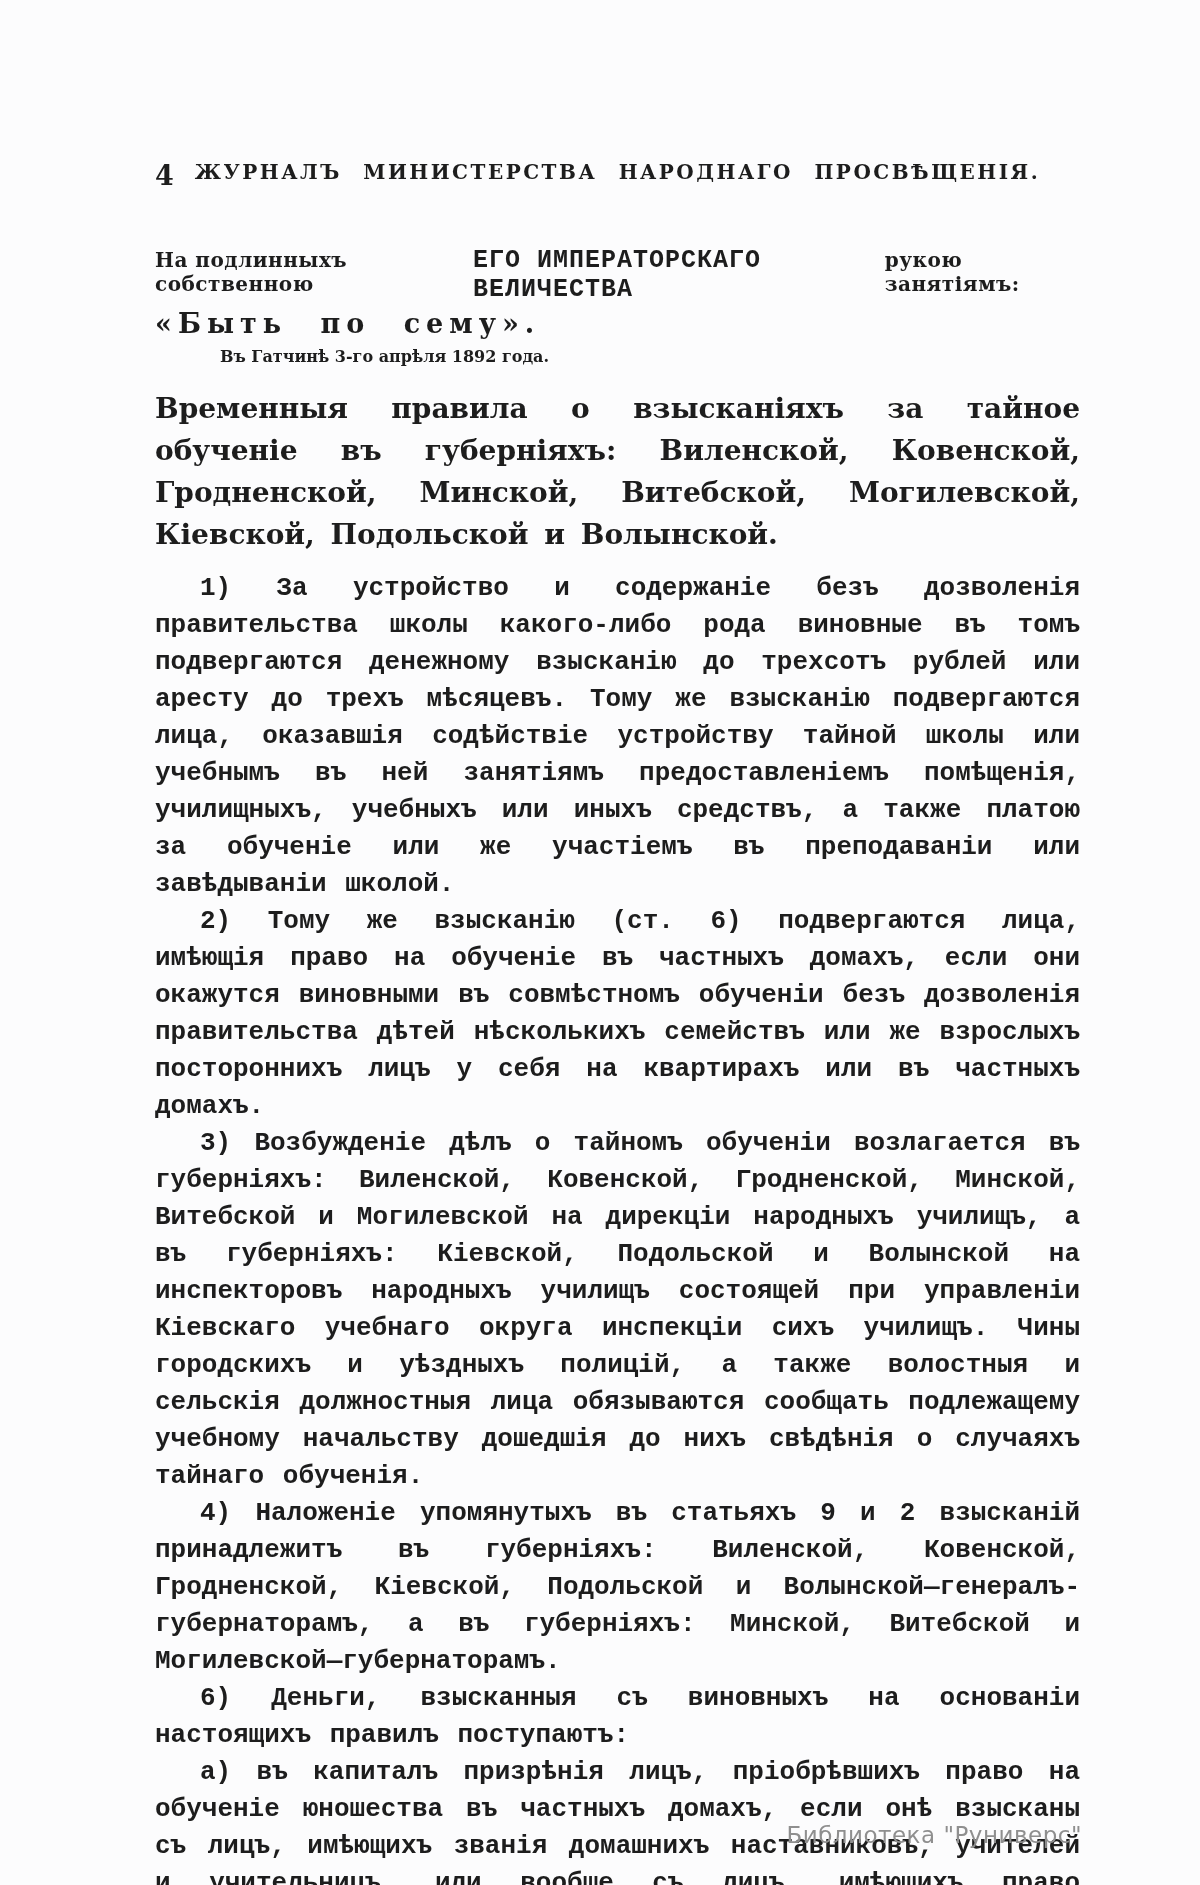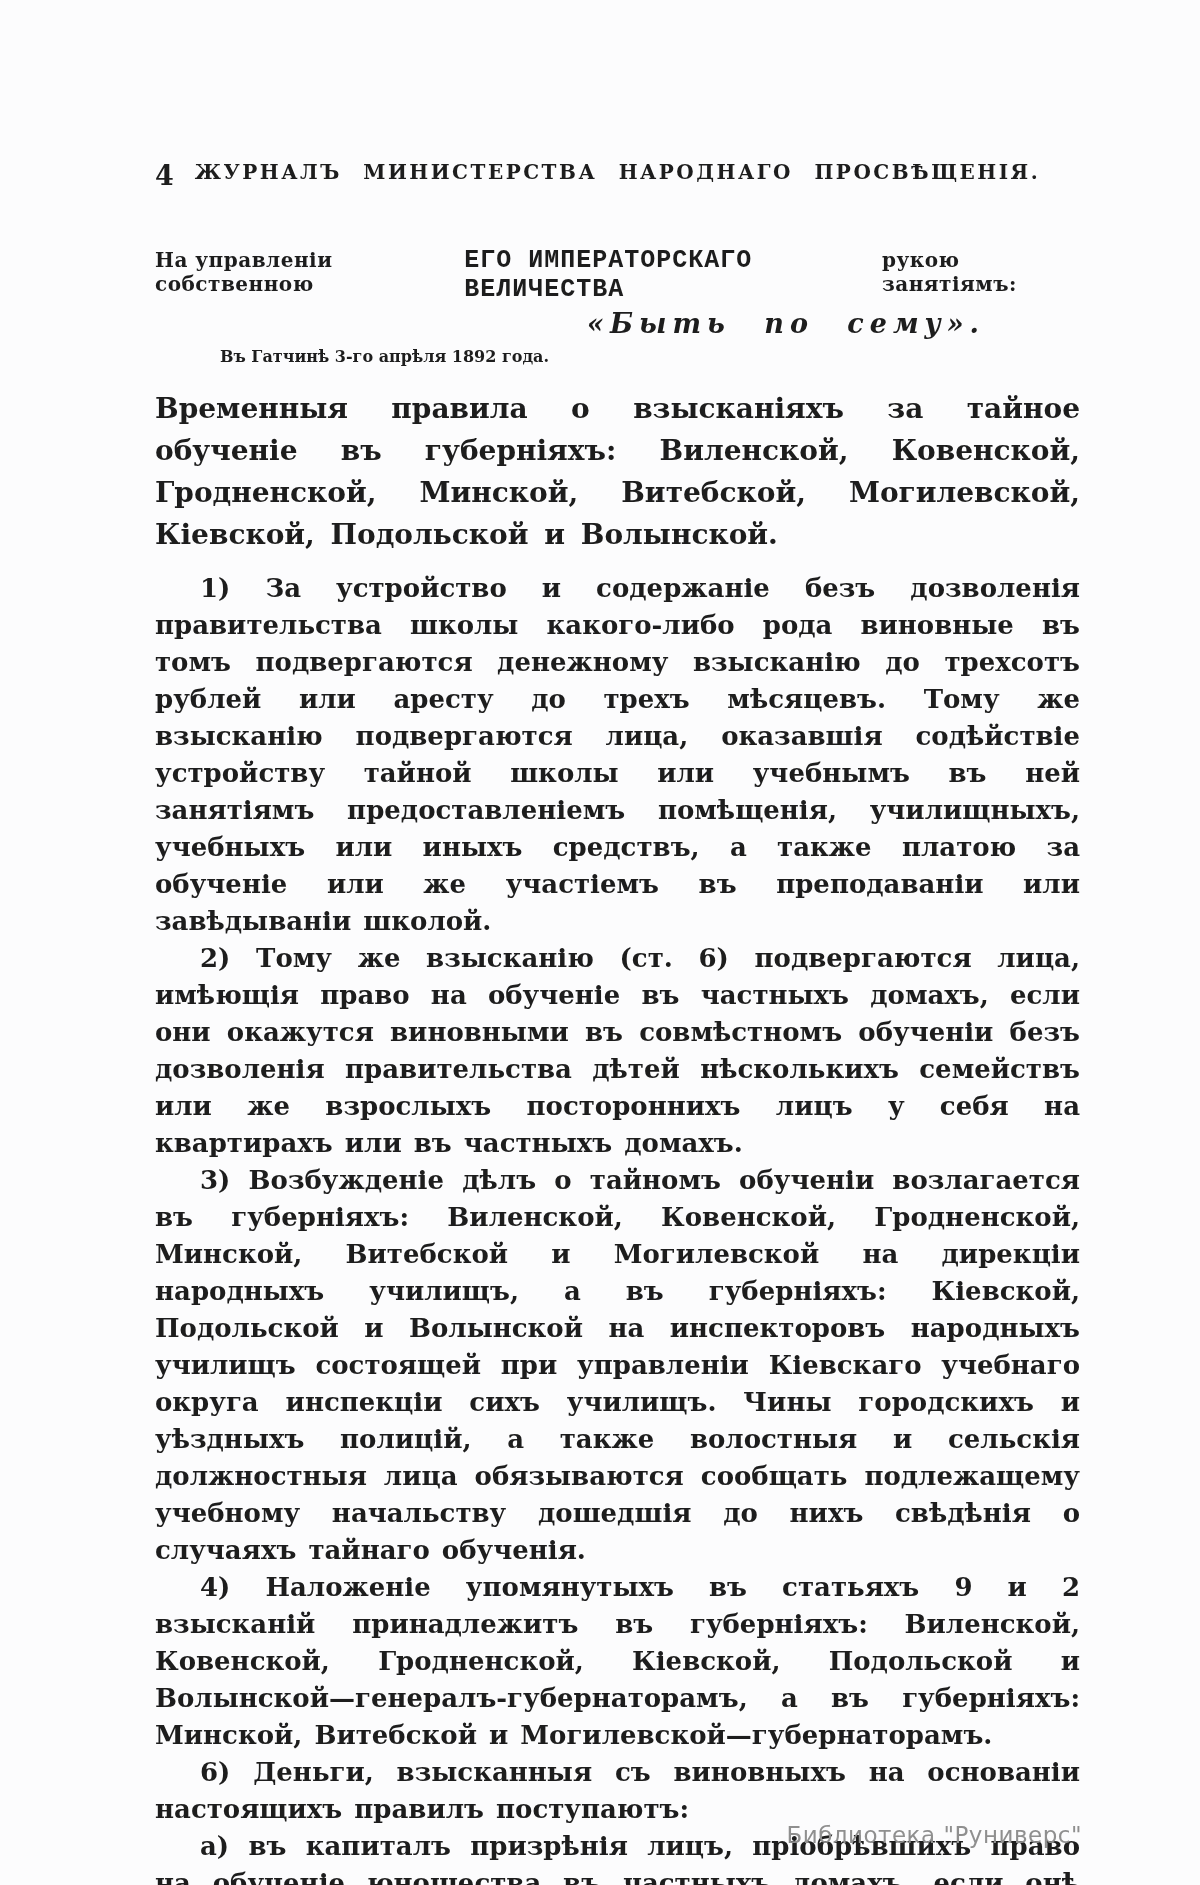--- a/index.html
+++ b/index.html
@@ -41,25 +41,24 @@
     margin-top: 56px;
     display: flex;
     justify-content: space-between;
     align-items: baseline;
     font-weight: bold;
   }
   .annotation .seg-small { font-size: 20px; letter-spacing: 0.5px; }
   .annotation .seg-caps  { font-size: 25px; letter-spacing: 1px; font-family: Liberation Mono, monospace; }
   .resolution {
     margin-top: 4px;
-    text-align: right;
+    text-align: left;
     padding-right: 95px;
     font-size: 27px;
     font-weight: bold;
-    font-style: italic;
     letter-spacing: 6px;
     word-spacing: 18px;
   }
   .dateline {
     margin-top: 8px;
     padding-left: 65px;
     font-size: 16px;
     font-weight: bold;
   }
   .act-title {
@@ -72,20 +71,21 @@
   }
   .body-text { margin-top: 14px; }
   .body-text p {
     margin: 0;
     font-size: 26px;
     font-weight: bold;
     line-height: 37px;
     text-align: justify;
     text-indent: 45px;
     word-spacing: 3px;
+    font-family: Liberation Mono, monospace;
   }
   .watermark {
     position: absolute;
     right: 118px;
     top: 1822px;
     font-family: "DejaVu Sans", "Liberation Sans", sans-serif;
     font-size: 23px;
     color: #8f8f8f;
     letter-spacing: 0.5px;
   }
@@ -96,21 +96,21 @@
 <div class="page">
 
   <div class="column">
 
     <div class="header-row">
       <span class="page-number">4</span>
       <div class="running-header">ЖУРНАЛЪ МИНИСТЕРСТВА НАРОДНАГО ПРОСВѢЩЕНІЯ.</div>
     </div>
 
     <div class="annotation">
-      <span class="seg-small">На управленіи собственною</span>
+      <span class="seg-small">На подлинныхъ собственною</span>
       <span class="seg-caps">ЕГО ИМПЕРАТОРСКАГО ВЕЛИЧЕСТВА</span>
       <span class="seg-small">рукою занятіямъ:</span>
     </div>
 
     <div class="resolution">«Быть по сему».</div>
 
     <div class="dateline">Въ Гатчинѣ 3-го апрѣля 1892 года.</div>
 
     <div class="act-title">Временныя правила о взысканіяхъ за тайное обученіе въ губерніяхъ: Виленской, Ковенской, Гродненской, Минской, Витебской, Могилевской, Кіевской, Подольской и Волынской.</div>
 

